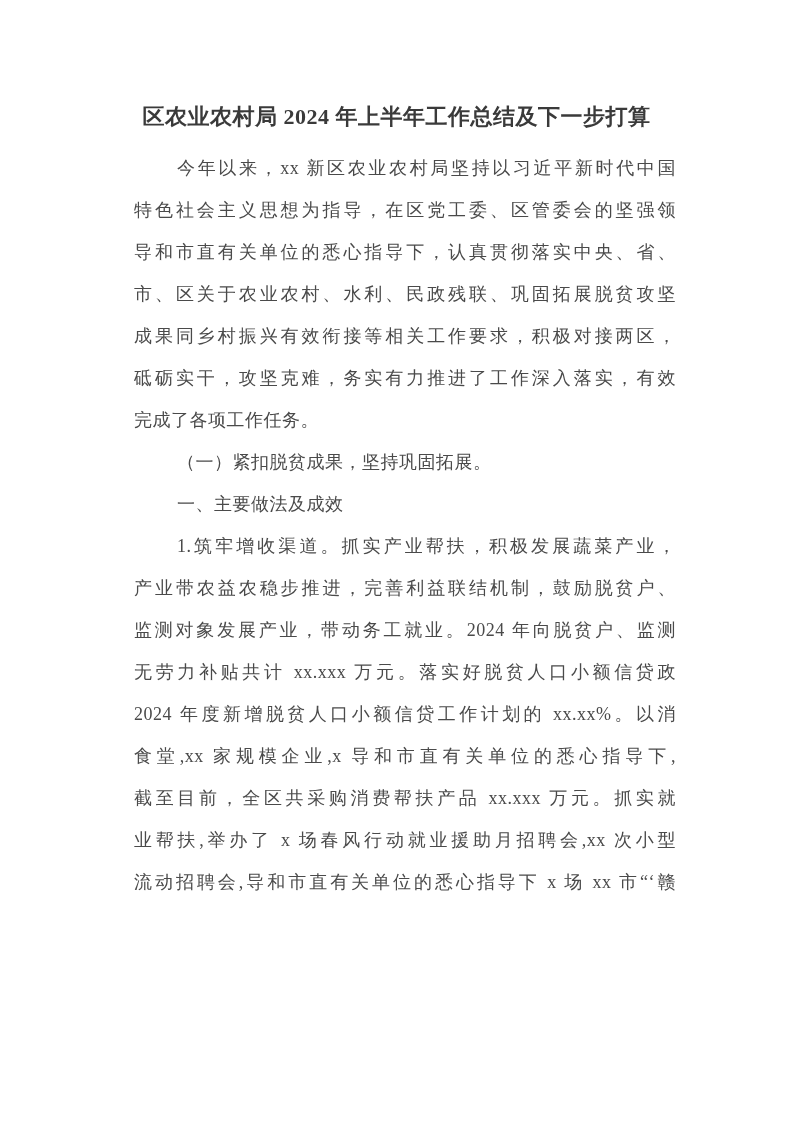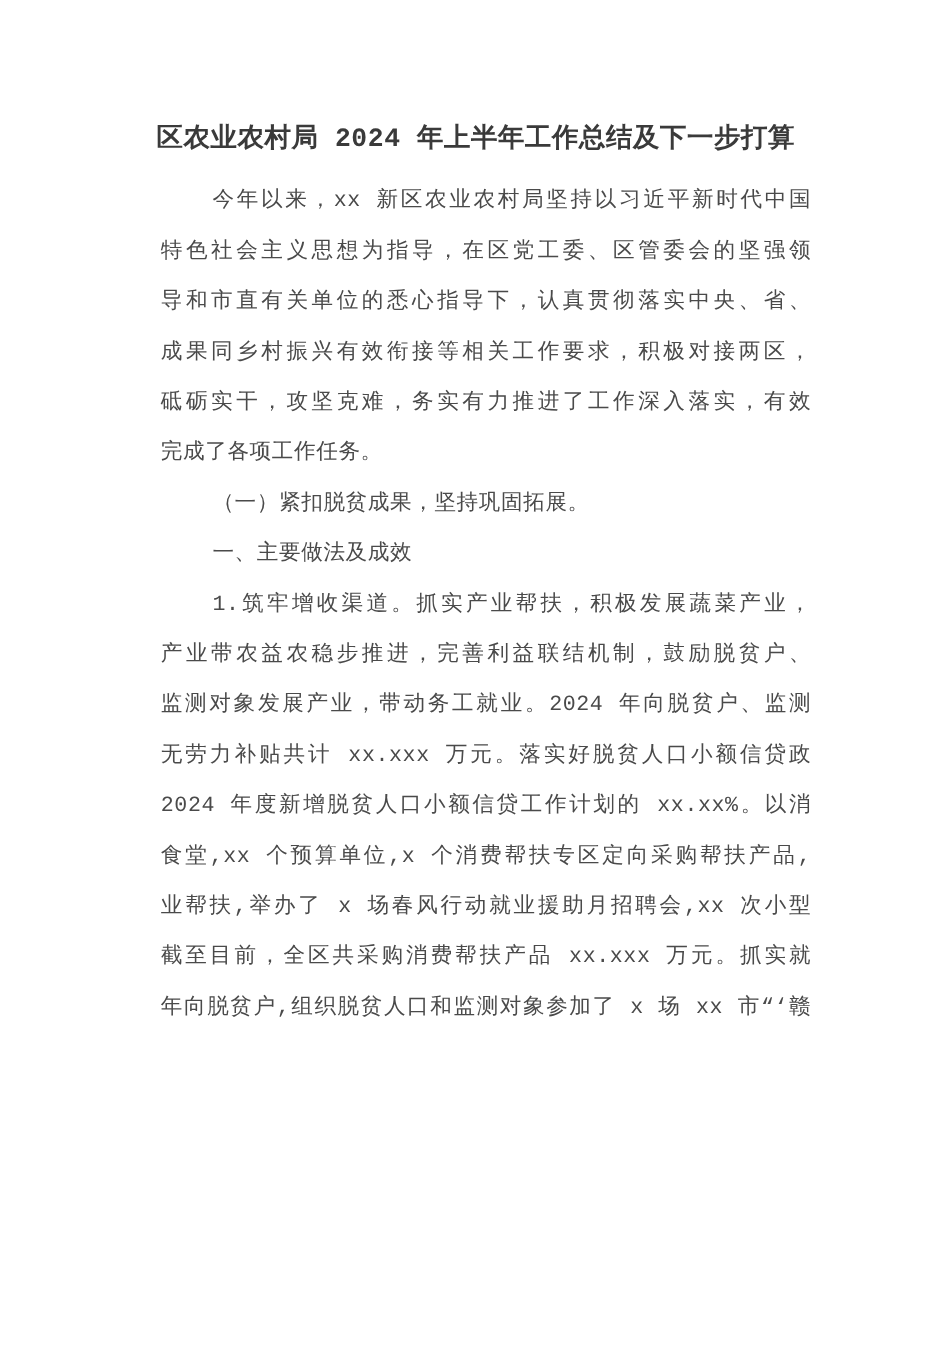--- a/index.html
+++ b/index.html
@@ -14,21 +14,20 @@
     background: #ffffff;
     overflow: hidden;
     font-family: "Liberation Serif", "DejaVu Serif", serif;
   }
   .doc {
     position: absolute;
     left: 117px;
     top: 96px;
     width: 559px;
     color: #4a4a4a;
-    font-family: Liberation Mono, monospace;
   }
   .doc-title {
     font-size: 22px;
     font-weight: bold;
     color: #3a3a3a;
     text-align: center;
     line-height: 42px;
     height: 42px;
     margin-bottom: 9px;
     letter-spacing: 0.5px;
@@ -54,29 +53,30 @@
 </head>
 <body>
 
 <div class="page">
   <div class="doc">
     <div class="doc-title">区农业农村局 2024 年上半年工作总结及下一步打算</div>
     <div id="lines-container">
         <div class="doc-line indent justify">今年以来，xx 新区农业农村局坚持以习近平新时代中国</div>
         <div class="doc-line justify">特色社会主义思想为指导，在区党工委、区管委会的坚强领</div>
         <div class="doc-line justify">导和市直有关单位的悉心指导下，认真贯彻落实中央、省、</div>
+        <div class="doc-line justify">市、区关于农业农村、水利、民政残联、巩固拓展脱贫攻坚</div>
         <div class="doc-line justify">成果同乡村振兴有效衔接等相关工作要求，积极对接两区，</div>
         <div class="doc-line justify">砥砺实干，攻坚克难，务实有力推进了工作深入落实，有效</div>
         <div class="doc-line">完成了各项工作任务。</div>
         <div class="doc-line indent">（一）紧扣脱贫成果，坚持巩固拓展。</div>
         <div class="doc-line indent">一、主要做法及成效</div>
         <div class="doc-line indent justify">1.筑牢增收渠道。抓实产业帮扶，积极发展蔬菜产业，</div>
         <div class="doc-line justify">产业带农益农稳步推进，完善利益联结机制，鼓励脱贫户、</div>
         <div class="doc-line justify">监测对象发展产业，带动务工就业。2024 年向脱贫户、监测</div>
         <div class="doc-line justify">无劳力补贴共计 xx.xxx 万元。落实好脱贫人口小额信贷政</div>
         <div class="doc-line justify">2024 年度新增脱贫人口小额信贷工作计划的 xx.xx%。以消</div>
-        <div class="doc-line justify">食堂,xx 个预算单位,x 个消费帮扶专区定向采购帮扶产品,</div>
+        <div class="doc-line justify">食堂,xx 家规模企业,x 导和市直有关单位的悉心指导下,</div>
+        <div class="doc-line justify">截至目前，全区共采购消费帮扶产品 xx.xxx 万元。抓实就</div>
         <div class="doc-line justify">业帮扶,举办了 x 场春风行动就业援助月招聘会,xx 次小型</div>
-        <div class="doc-line justify">截至目前，全区共采购消费帮扶产品 xx.xxx 万元。抓实就</div>
-        <div class="doc-line justify">年向脱贫户,组织脱贫人口和监测对象参加了 x 场 xx 市“‘赣</div>
+        <div class="doc-line justify">流动招聘会,导和市直有关单位的悉心指导下 x 场 xx 市“‘赣</div>
       </div>
   </div>
 </div>
 
 </body></html>

